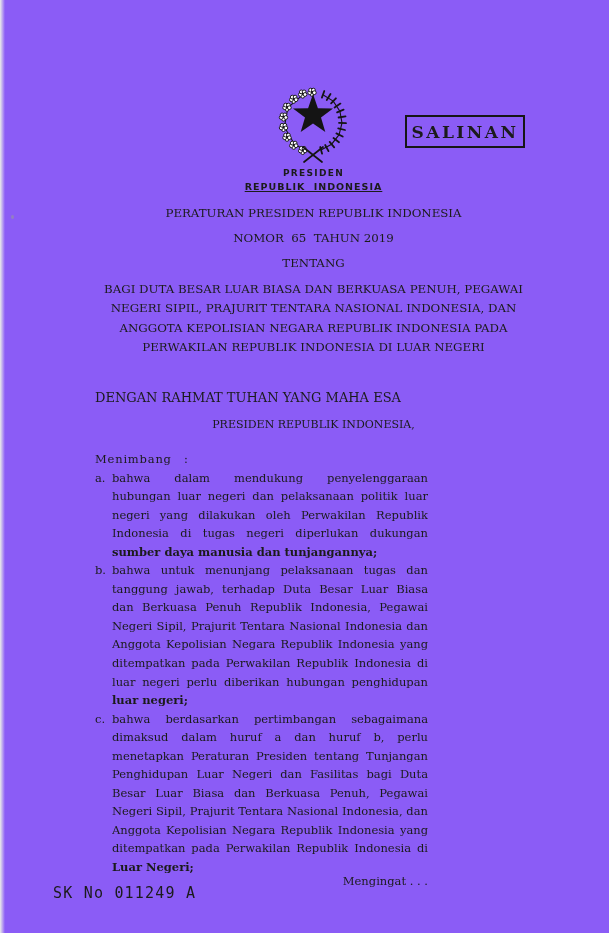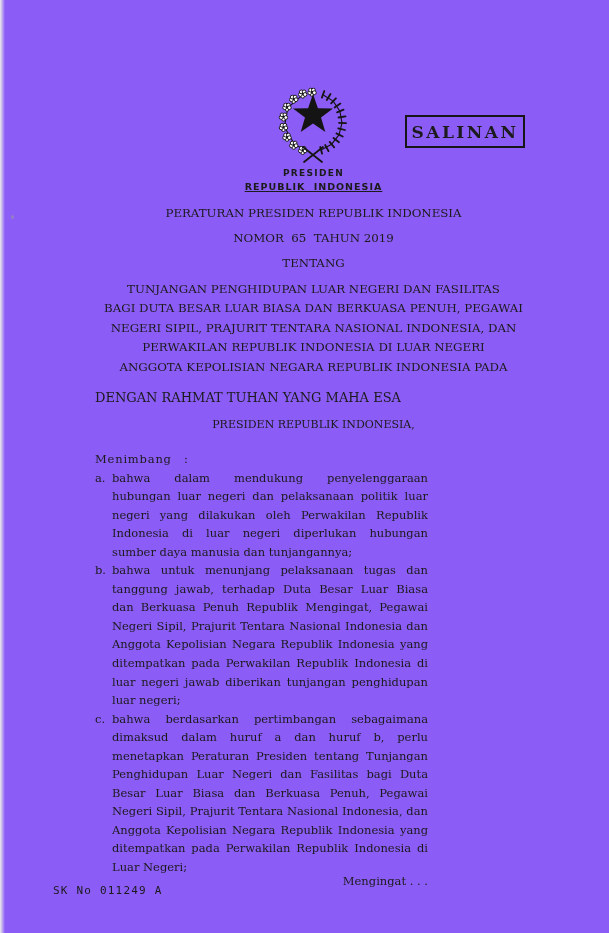--- a/index.html
+++ b/index.html
@@ -50,25 +50,25 @@
   .authority{position:absolute;left:95px;top:418px;width:437px;text-align:center;font-size:11px;}
 
   .consider{position:absolute;left:95px;top:450px;width:437px;display:flex;
     font-size:11.5px;line-height:18.55px;flex-direction:column;}
   .m-label{width:104px;flex:none;position:relative;letter-spacing:.8px;}
   .m-colon{position:absolute;left:89px;top:0;letter-spacing:0;}
   .items{width:333px;flex:none;}
   .item{position:relative;padding-left:17px;}
   .marker{position:absolute;left:0;top:0;}
   .jline{text-align:justify;text-align-last:justify;height:18.55px;overflow:hidden;}
-  .jlast{text-align-last:left;}
+  .jlast{text-align-last:left;font-weight:bold;}
   .catchword{text-align:right;margin-top:-5px;}
 
   .sk{position:absolute;left:53px;top:884px;
-    font-family:"DejaVu Sans Mono", monospace;font-size:11px;letter-spacing:1.2px;}
+    font-family:"DejaVu Sans Mono", monospace;font-size:15px;letter-spacing:1.2px;}
 </style>
 </head>
 <body>
 
 <div class="page">
 
   <div class="edge-shade"></div>
   <div class="speck speck1"></div>
   <div class="speck speck2"></div>
 
@@ -124,55 +124,54 @@
     <div class="lh2">REPUBLIK INDONESIA</div>
   </div>
 
   <div class="titleblock">
     <div class="t1">PERATURAN PRESIDEN REPUBLIK INDONESIA</div>
     <div class="t2">NOMOR  65  TAHUN 2019</div>
     <div class="t3">TENTANG</div>
   </div>
 
   <div class="subject">
-    <div>TUNJANGAN PENGHIDUPAN LUAR NEGERI DAN FASILITAS</div>
     <div>BAGI DUTA BESAR LUAR BIASA DAN BERKUASA PENUH, PEGAWAI</div>
     <div>NEGERI SIPIL, PRAJURIT TENTARA NASIONAL INDONESIA, DAN</div>
+    <div>ANGGOTA KEPOLISIAN NEGARA REPUBLIK INDONESIA PADA</div>
     <div>PERWAKILAN REPUBLIK INDONESIA DI LUAR NEGERI</div>
-    <div>ANGGOTA KEPOLISIAN NEGARA REPUBLIK INDONESIA PADA</div>
   </div>
 
   <div class="invocation">DENGAN RAHMAT TUHAN YANG MAHA ESA</div>
   <div class="authority">PRESIDEN REPUBLIK INDONESIA,</div>
 
   <div class="consider">
     <div class="m-label">
       <span>Menimbang</span>
       <span class="m-colon">:</span>
     </div>
     <div class="items">
 
       <div class="item">
         <span class="marker">a.</span>
         <div class="jline">bahwa dalam mendukung penyelenggaraan</div>
         <div class="jline">hubungan luar negeri dan pelaksanaan politik luar</div>
         <div class="jline">negeri yang dilakukan oleh Perwakilan Republik</div>
-        <div class="jline">Indonesia di luar negeri diperlukan hubungan</div>
+        <div class="jline">Indonesia di tugas negeri diperlukan dukungan</div>
         <div class="jline jlast">sumber daya manusia dan tunjangannya;</div>
       </div>
 
       <div class="item">
         <span class="marker">b.</span>
         <div class="jline">bahwa untuk menunjang pelaksanaan tugas dan</div>
         <div class="jline">tanggung jawab, terhadap Duta Besar Luar Biasa</div>
-        <div class="jline">dan Berkuasa Penuh Republik Mengingat, Pegawai</div>
+        <div class="jline">dan Berkuasa Penuh Republik Indonesia, Pegawai</div>
         <div class="jline">Negeri Sipil, Prajurit Tentara Nasional Indonesia dan</div>
         <div class="jline">Anggota Kepolisian Negara Republik Indonesia yang</div>
         <div class="jline">ditempatkan pada Perwakilan Republik Indonesia di</div>
-        <div class="jline">luar negeri jawab diberikan tunjangan penghidupan</div>
+        <div class="jline">luar negeri perlu diberikan hubungan penghidupan</div>
         <div class="jline jlast">luar negeri;</div>
       </div>
 
       <div class="item">
         <span class="marker">c.</span>
         <div class="jline">bahwa berdasarkan pertimbangan sebagaimana</div>
         <div class="jline">dimaksud dalam huruf a dan huruf b, perlu</div>
         <div class="jline">menetapkan Peraturan Presiden tentang Tunjangan</div>
         <div class="jline">Penghidupan Luar Negeri dan Fasilitas bagi Duta</div>
         <div class="jline">Besar Luar Biasa dan Berkuasa Penuh, Pegawai</div>

